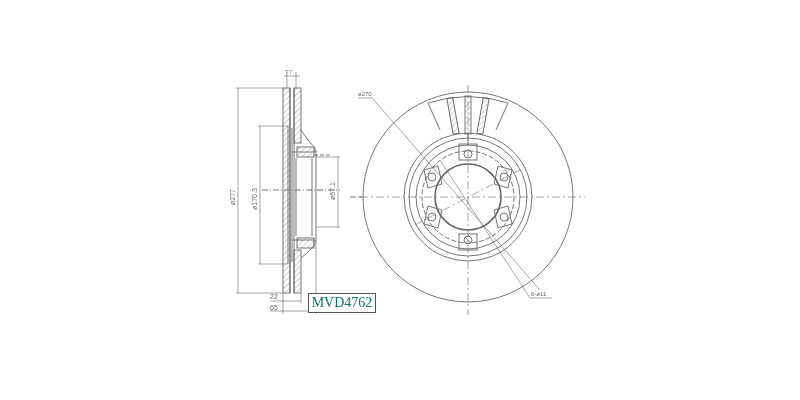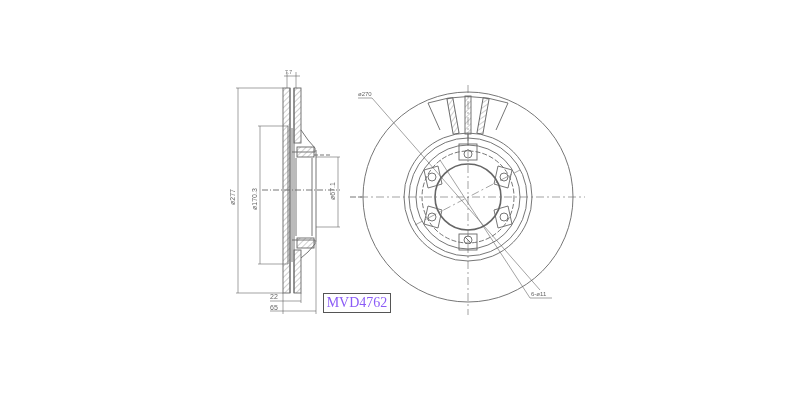--- a/index.html
+++ b/index.html
@@ -1,21 +1,21 @@
 <!DOCTYPE html>
 <html><head>
 <meta charset="utf-8">
 <style>
   html, body { margin:0; padding:0; background:#ffffff; }
   body { width:800px; height:400px; position:relative; overflow:hidden; font-family:"Liberation Serif", serif; }
   .canvas { position:absolute; left:0; top:0; width:800px; height:400px; }
   .part-label {
-    position:absolute; left:323px; top:293px; width:68px; height:20px;
+    position:absolute; left:308px; top:293px; width:68px; height:20px;
     border:1px solid #555; background:#fff;
-    font-family:"Liberation Serif", serif; font-size:14px; color:#8b5cf6;
+    font-family:"Liberation Serif", serif; font-size:14px; color:#0f766e;
     display:flex; align-items:center; justify-content:center; box-sizing:border-box;
   }
   svg text { font-family:"Liberation Sans", sans-serif; fill:#666; }
 </style>
 </head>
 <body>
 
 <div class="canvas">
 <svg width="800" height="400" viewBox="0 0 800 400">
   <defs>

